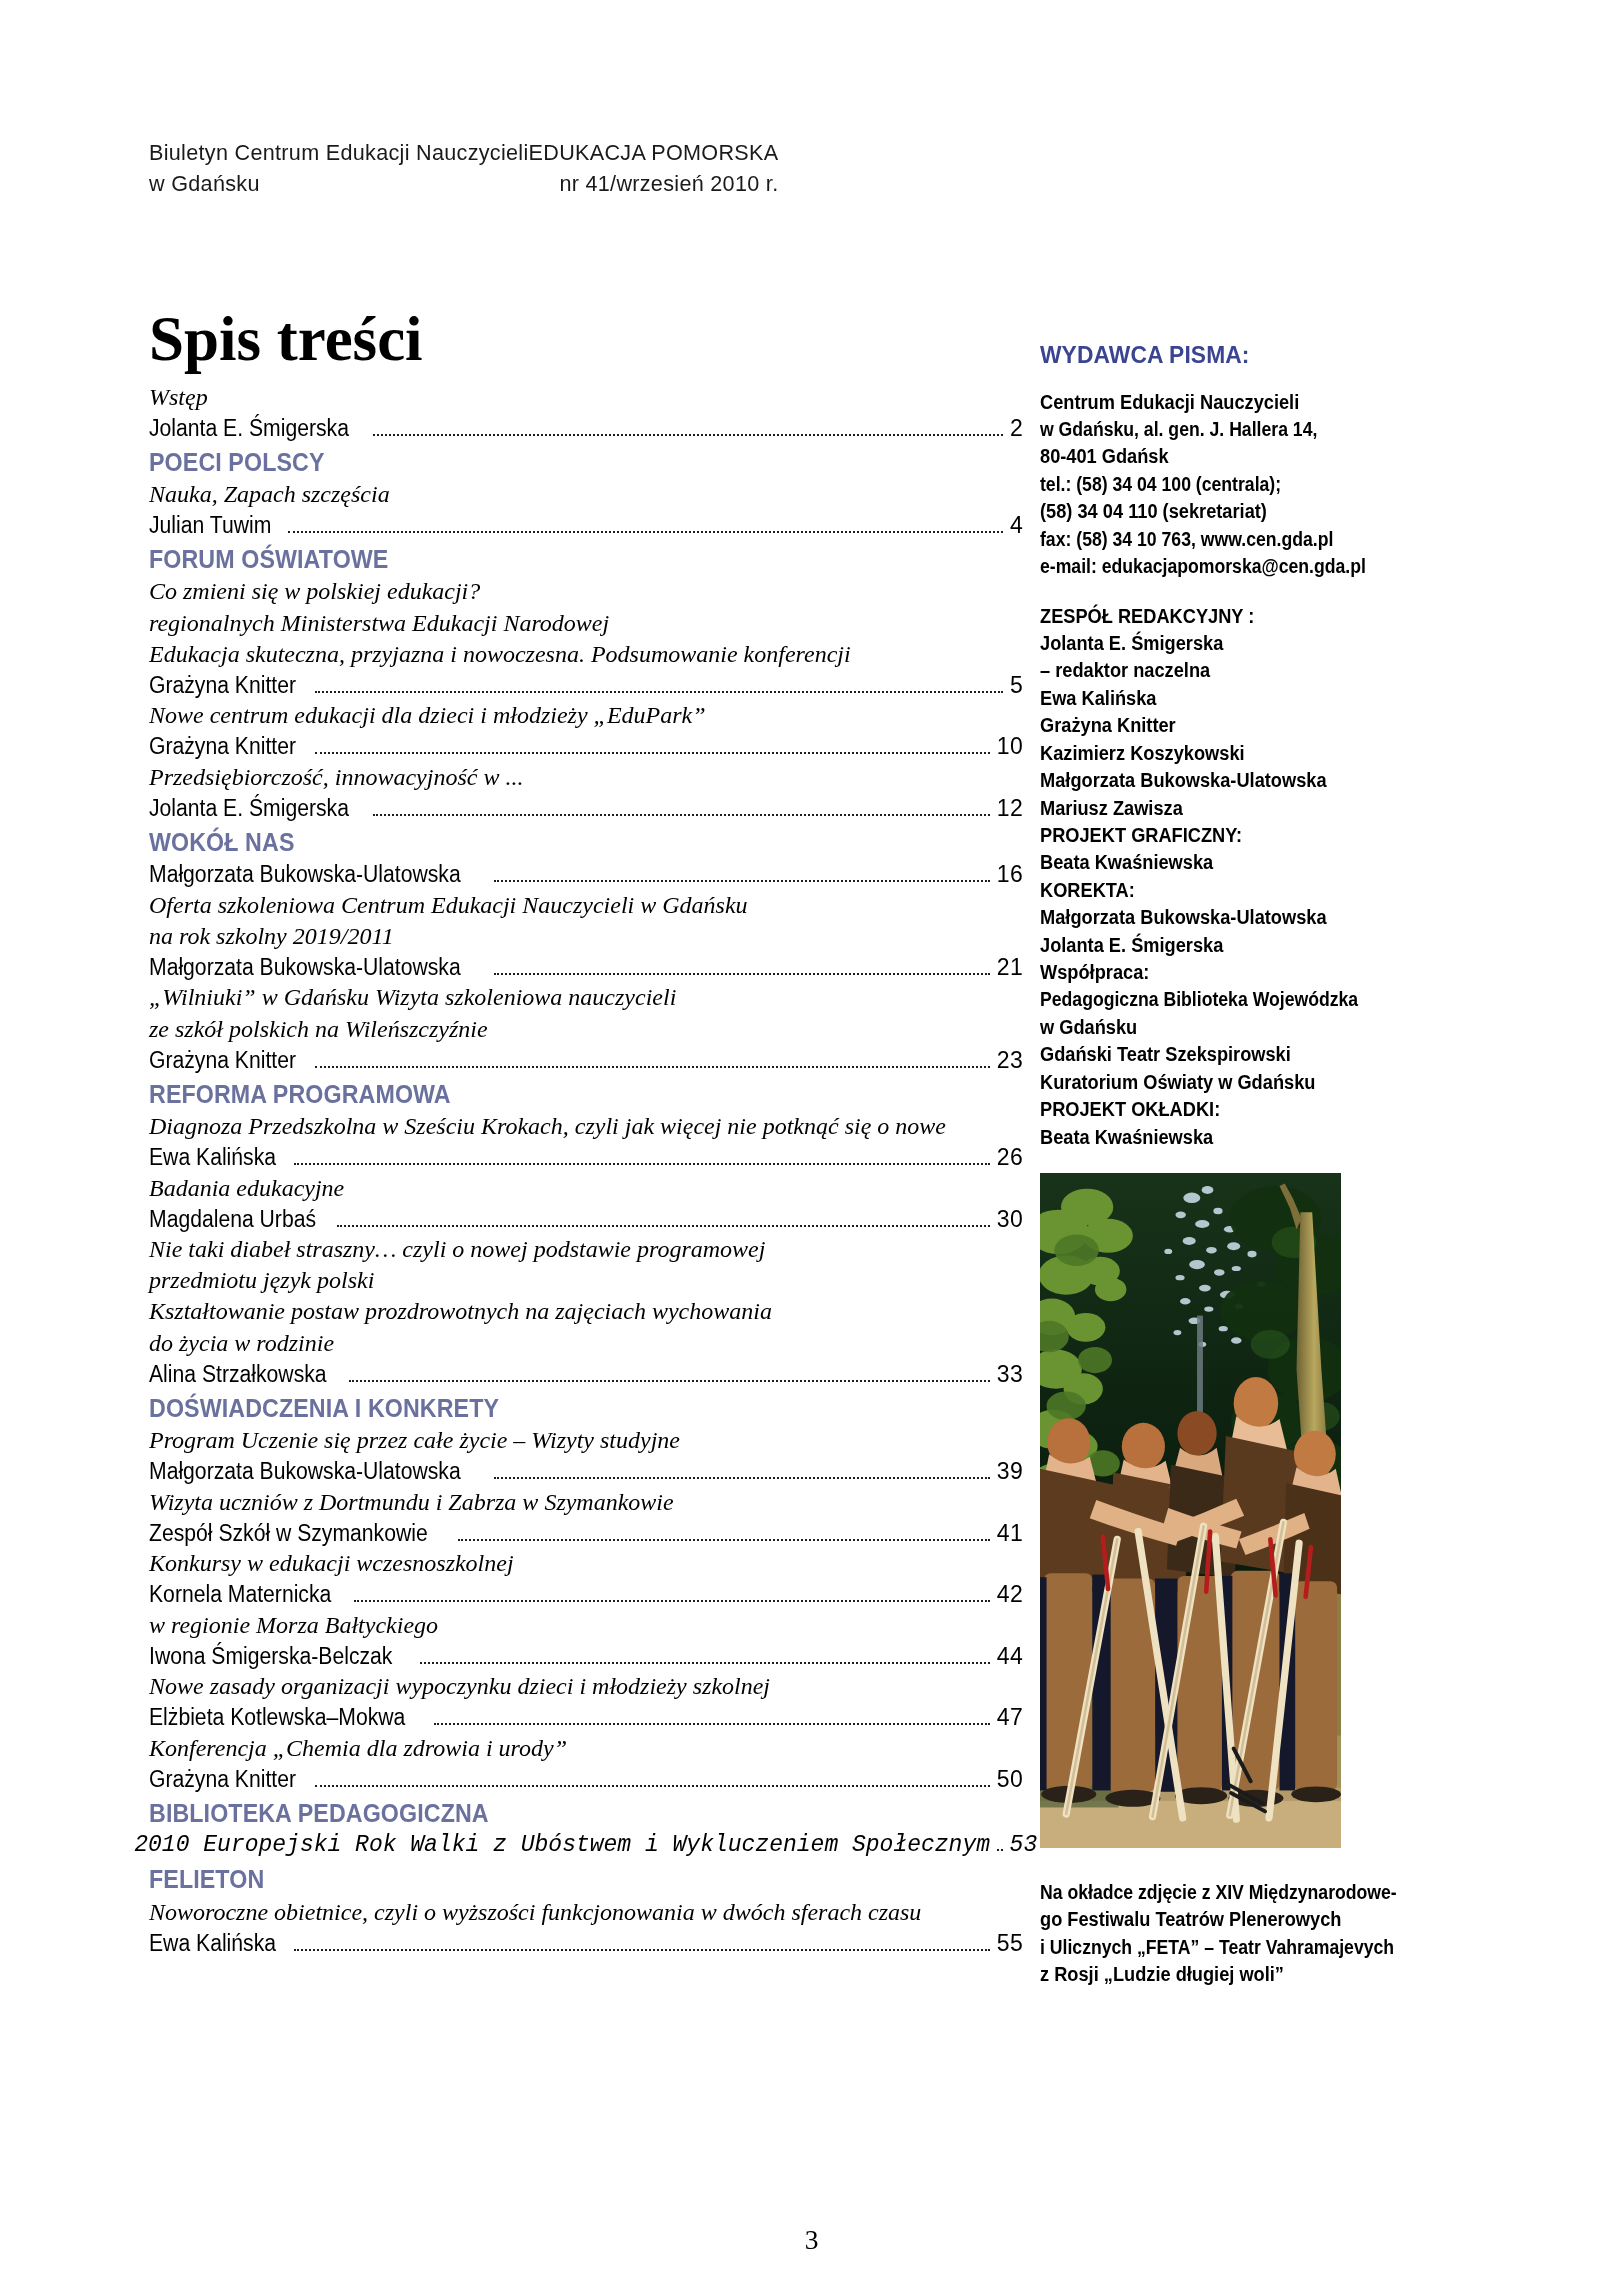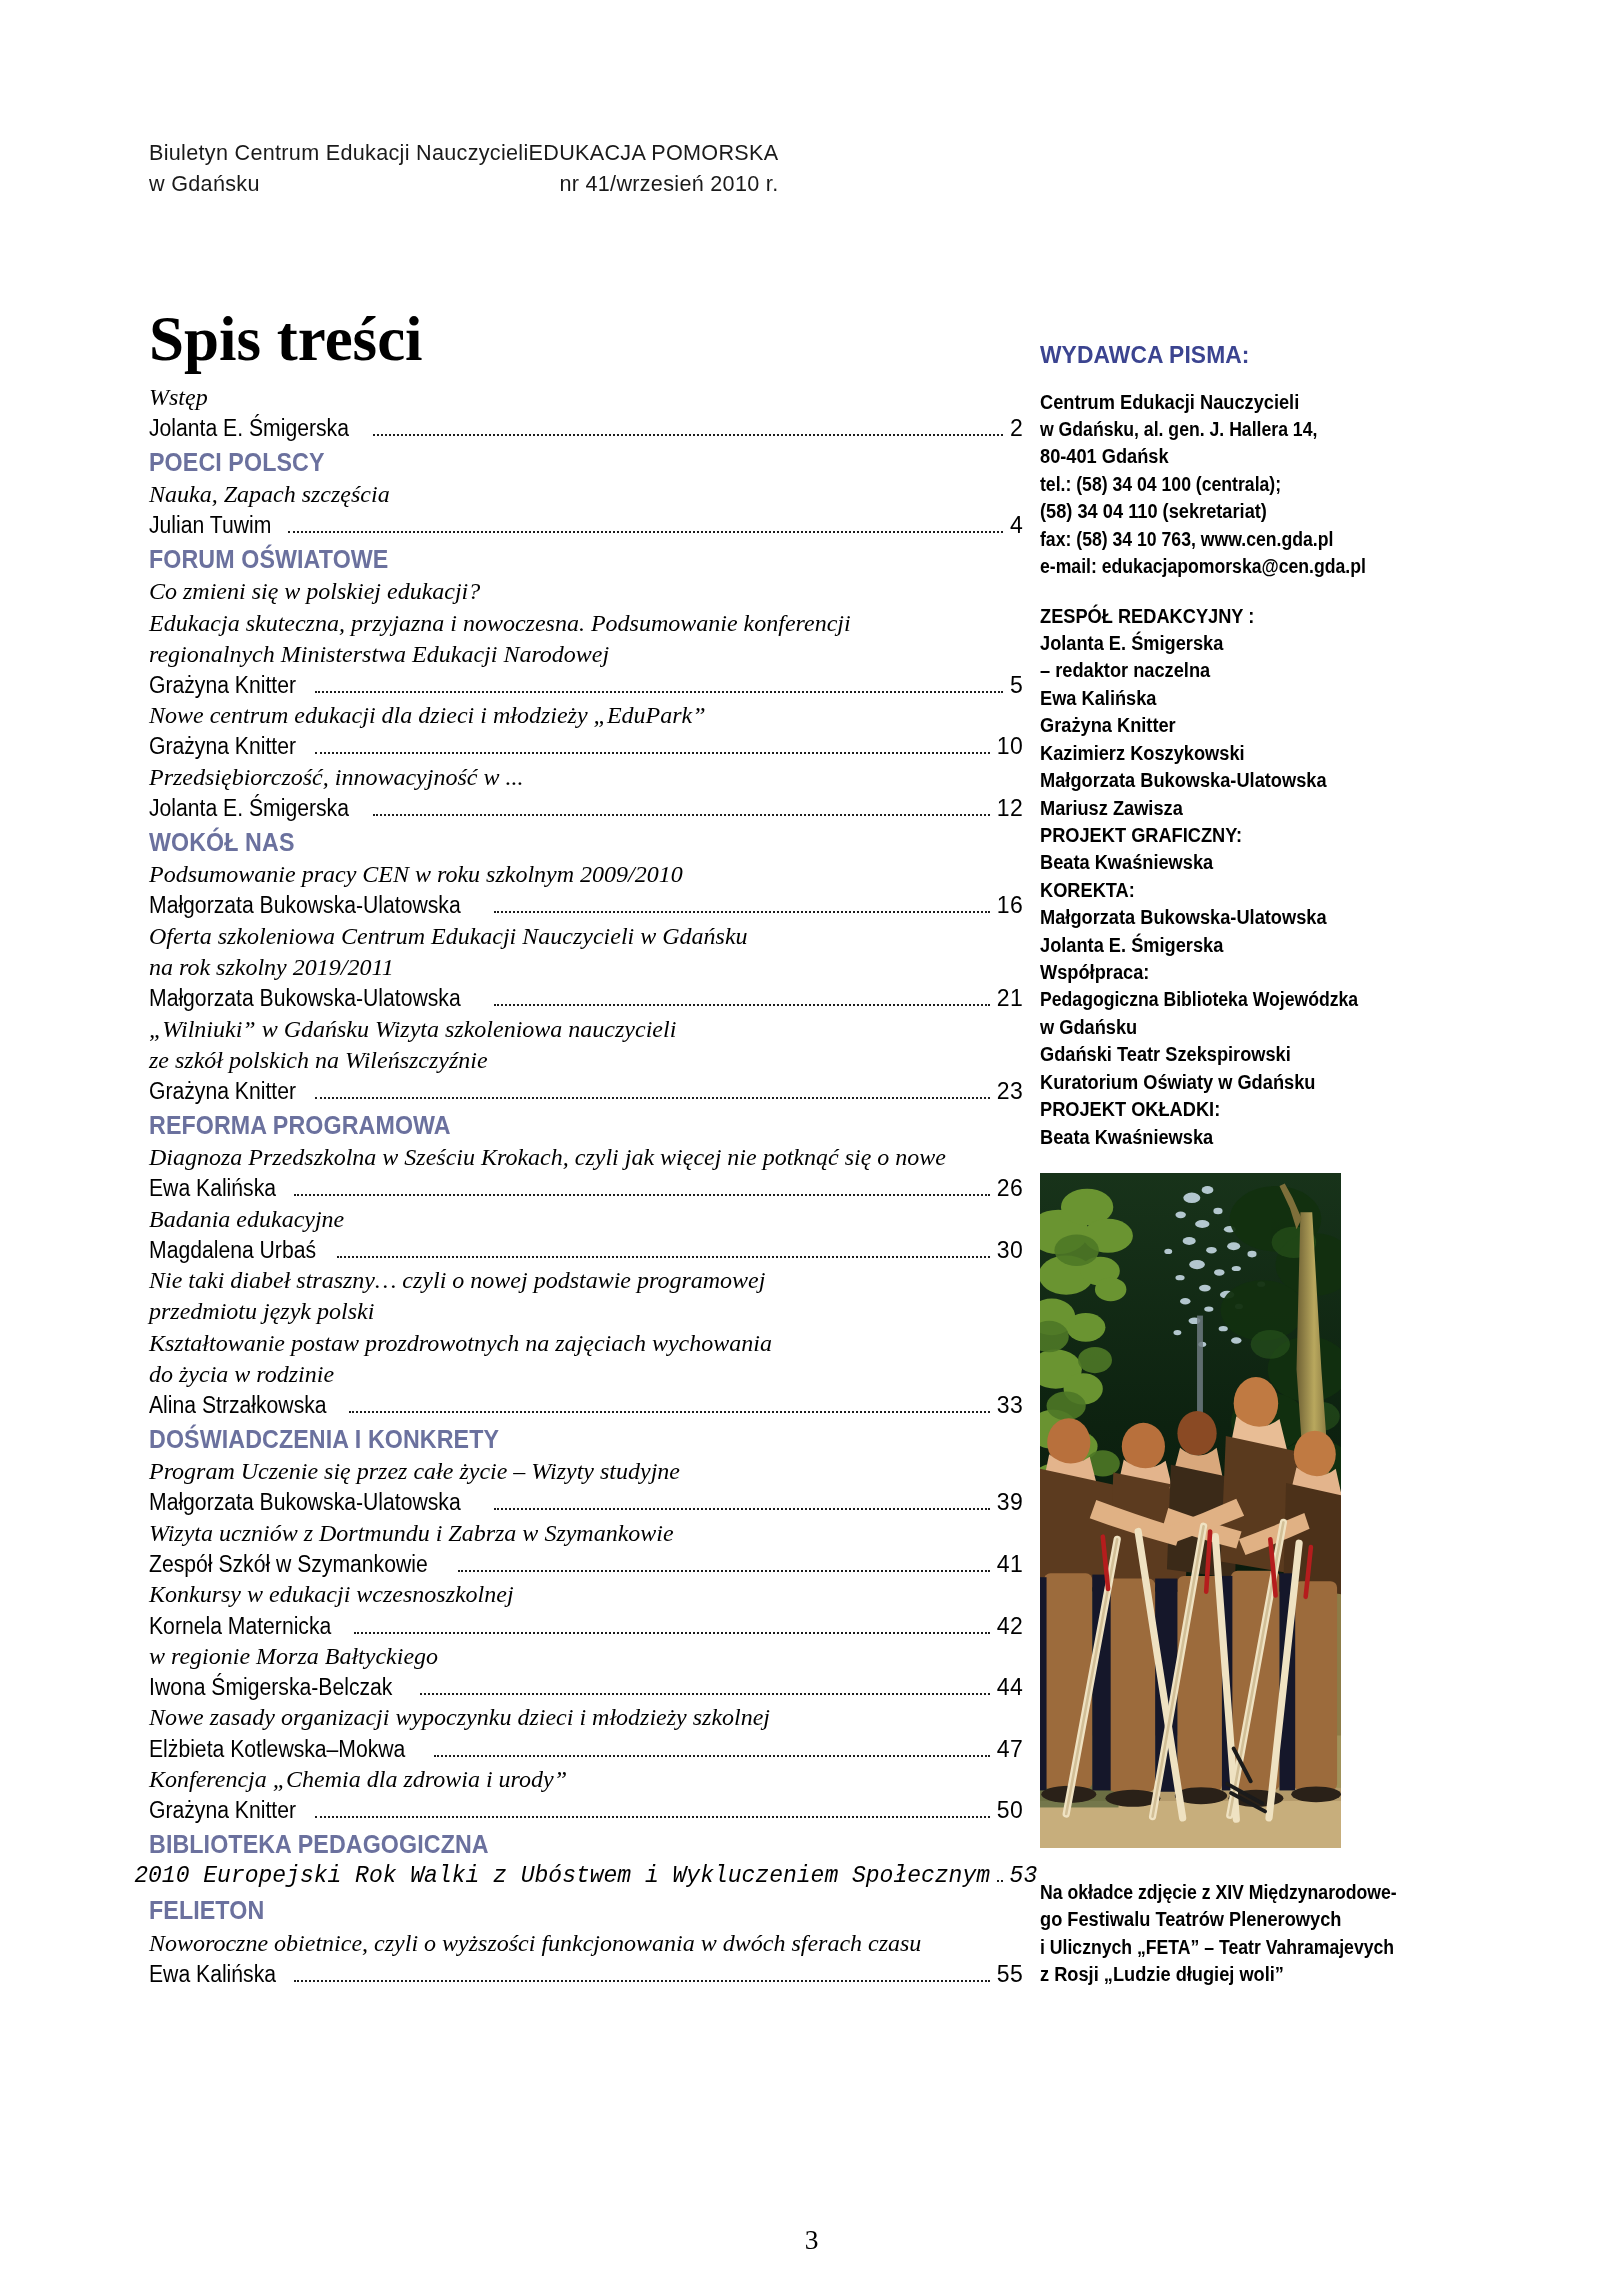--- a/index.html
+++ b/index.html
@@ -120,41 +120,40 @@
           </div>
           <div class="sect" style="color: rgb(107, 113, 158);">POECI POLSCY</div>
           <div class="art-title">Nauka, Zapach szczęścia</div>
           <div class="entry">
             <span class="au">Julian Tuwim</span>
             <span class="dots"></span>
             <span class="pg">4</span>
           </div>
           <div class="sect" style="color: rgb(107, 113, 158);">FORUM OŚWIATOWE</div>
           <div class="art-title">Co zmieni się w polskiej edukacji?</div>
+          <div class="art-title">regionalnych Ministerstwa Edukacji Narodowej</div>
           <div class="art-title">Edukacja skuteczna, przyjazna i nowoczesna. Podsumowanie konferencji</div>
-          <div class="art-title">regionalnych Ministerstwa Edukacji Narodowej</div>
           <div class="entry">
             <span class="au">Grażyna Knitter</span>
             <span class="dots"></span>
             <span class="pg">5</span>
           </div>
           <div class="art-title">Nowe centrum edukacji dla dzieci i młodzieży „EduPark”</div>
           <div class="entry">
             <span class="au">Grażyna Knitter</span>
             <span class="dots"></span>
             <span class="pg">10</span>
           </div>
           <div class="art-title">Przedsiębiorczość, innowacyjność w ...</div>
           <div class="entry">
             <span class="au">Jolanta E. Śmigerska</span>
             <span class="dots"></span>
             <span class="pg">12</span>
           </div>
           <div class="sect" style="color: rgb(107, 113, 158);">WOKÓŁ NAS</div>
-          <div class="art-title">Podsumowanie pracy CEN w roku szkolnym 2009/2010</div>
           <div class="entry">
             <span class="au">Małgorzata Bukowska-Ulatowska</span>
             <span class="dots"></span>
             <span class="pg">16</span>
           </div>
           <div class="art-title">Oferta szkoleniowa Centrum Edukacji Nauczycieli w Gdańsku</div>
           <div class="art-title">na rok szkolny 2019/2011</div>
           <div class="entry">
             <span class="au">Małgorzata Bukowska-Ulatowska</span>
             <span class="dots"></span>

